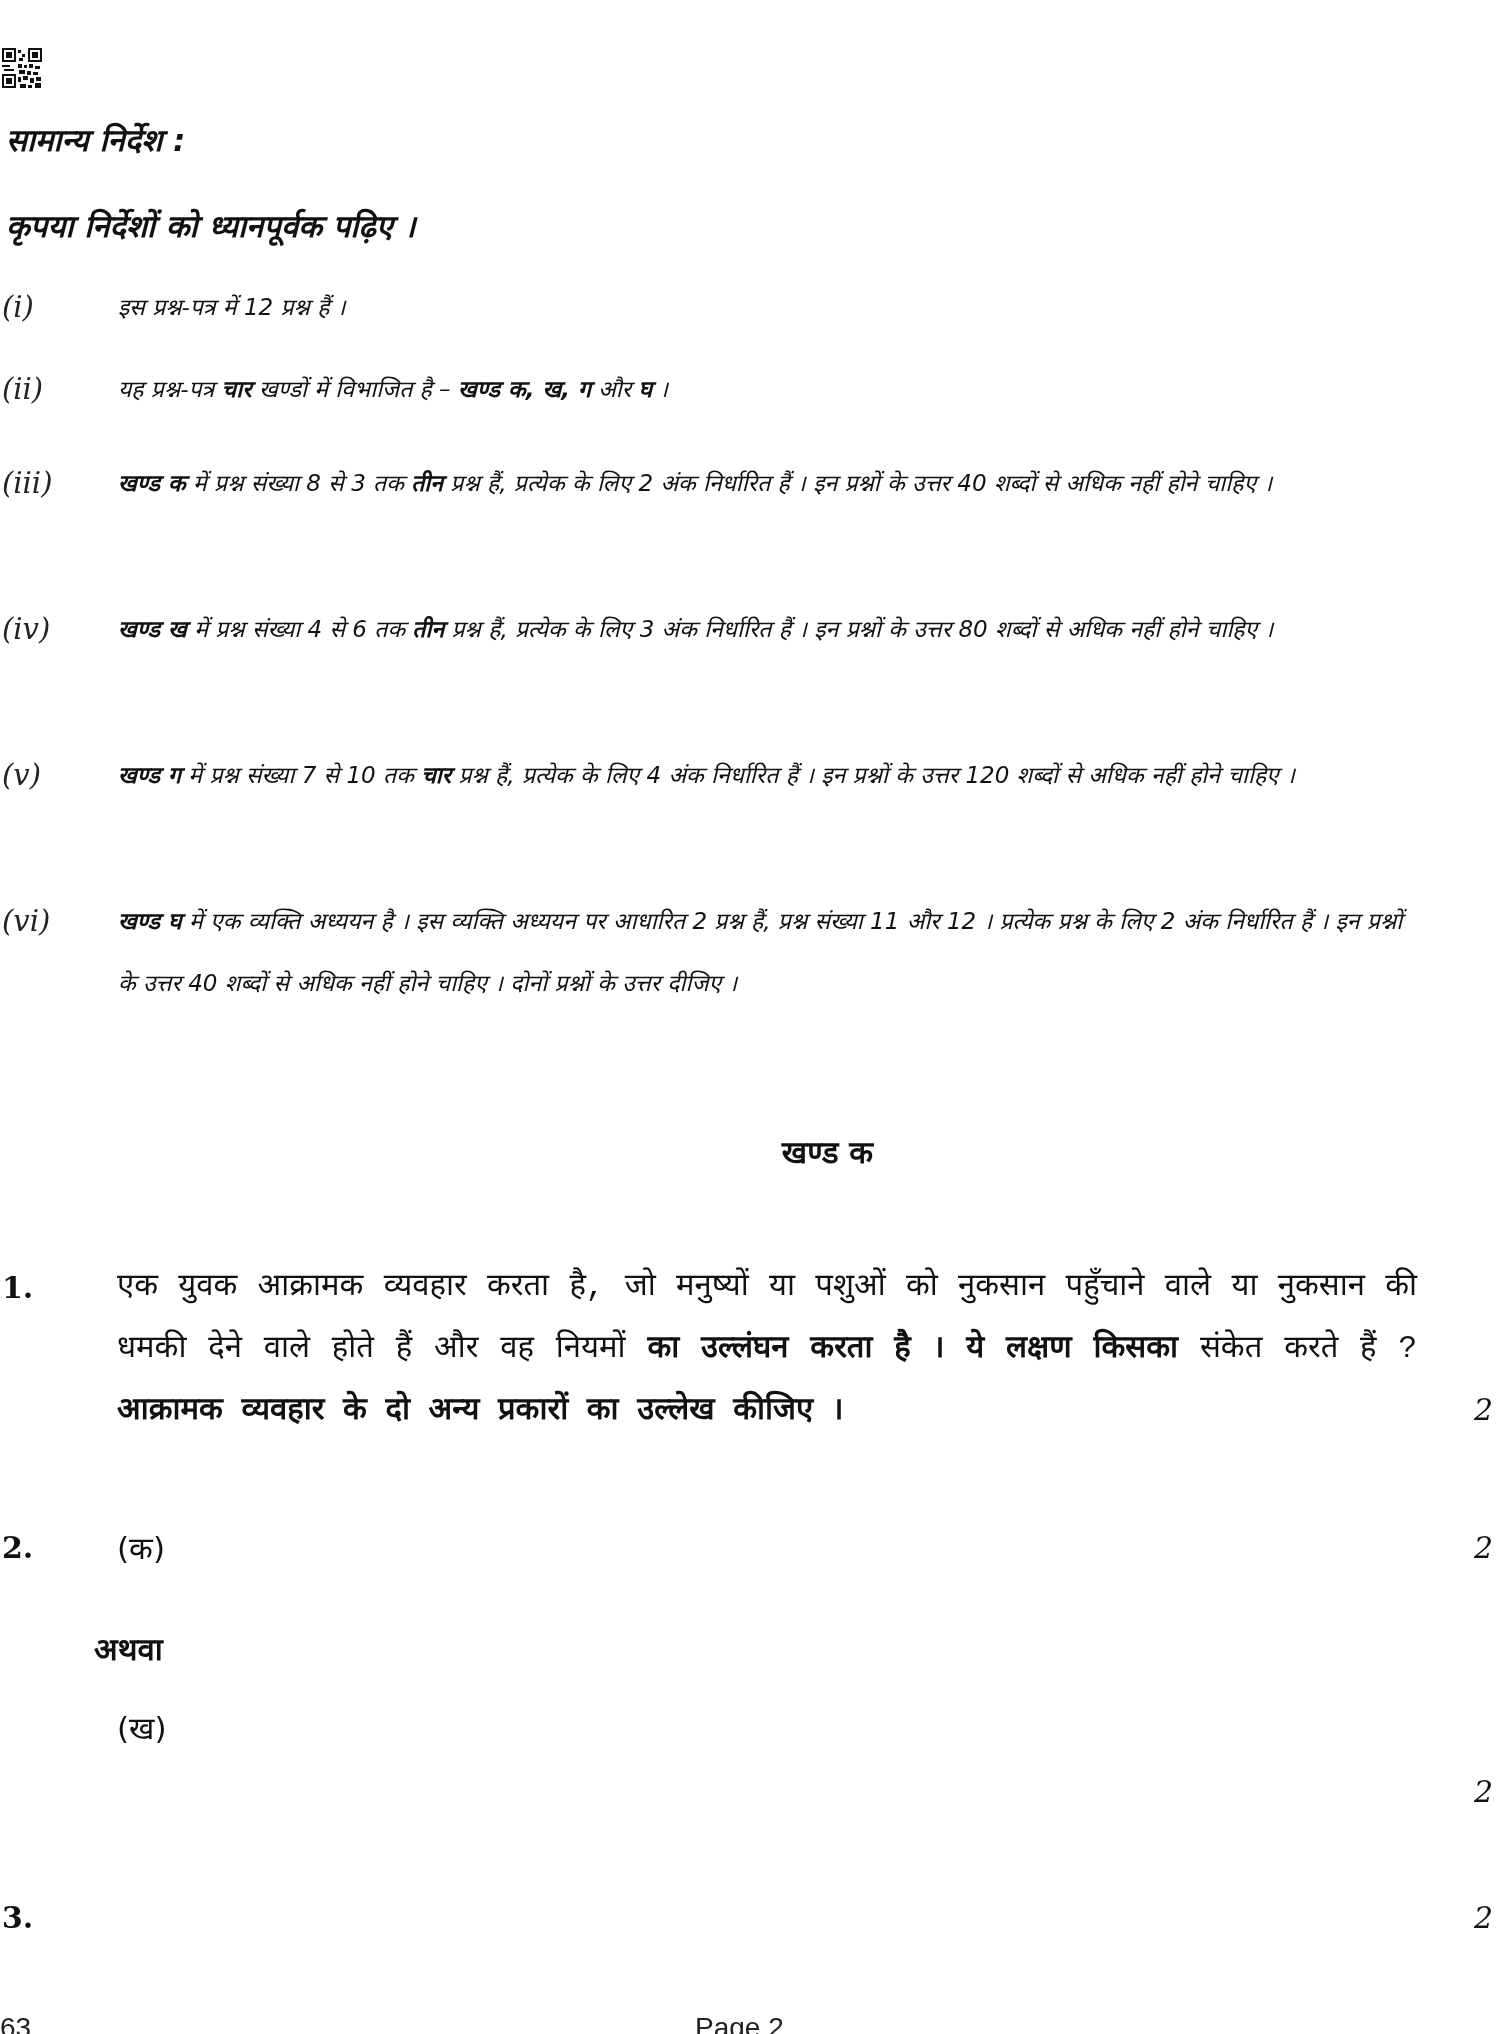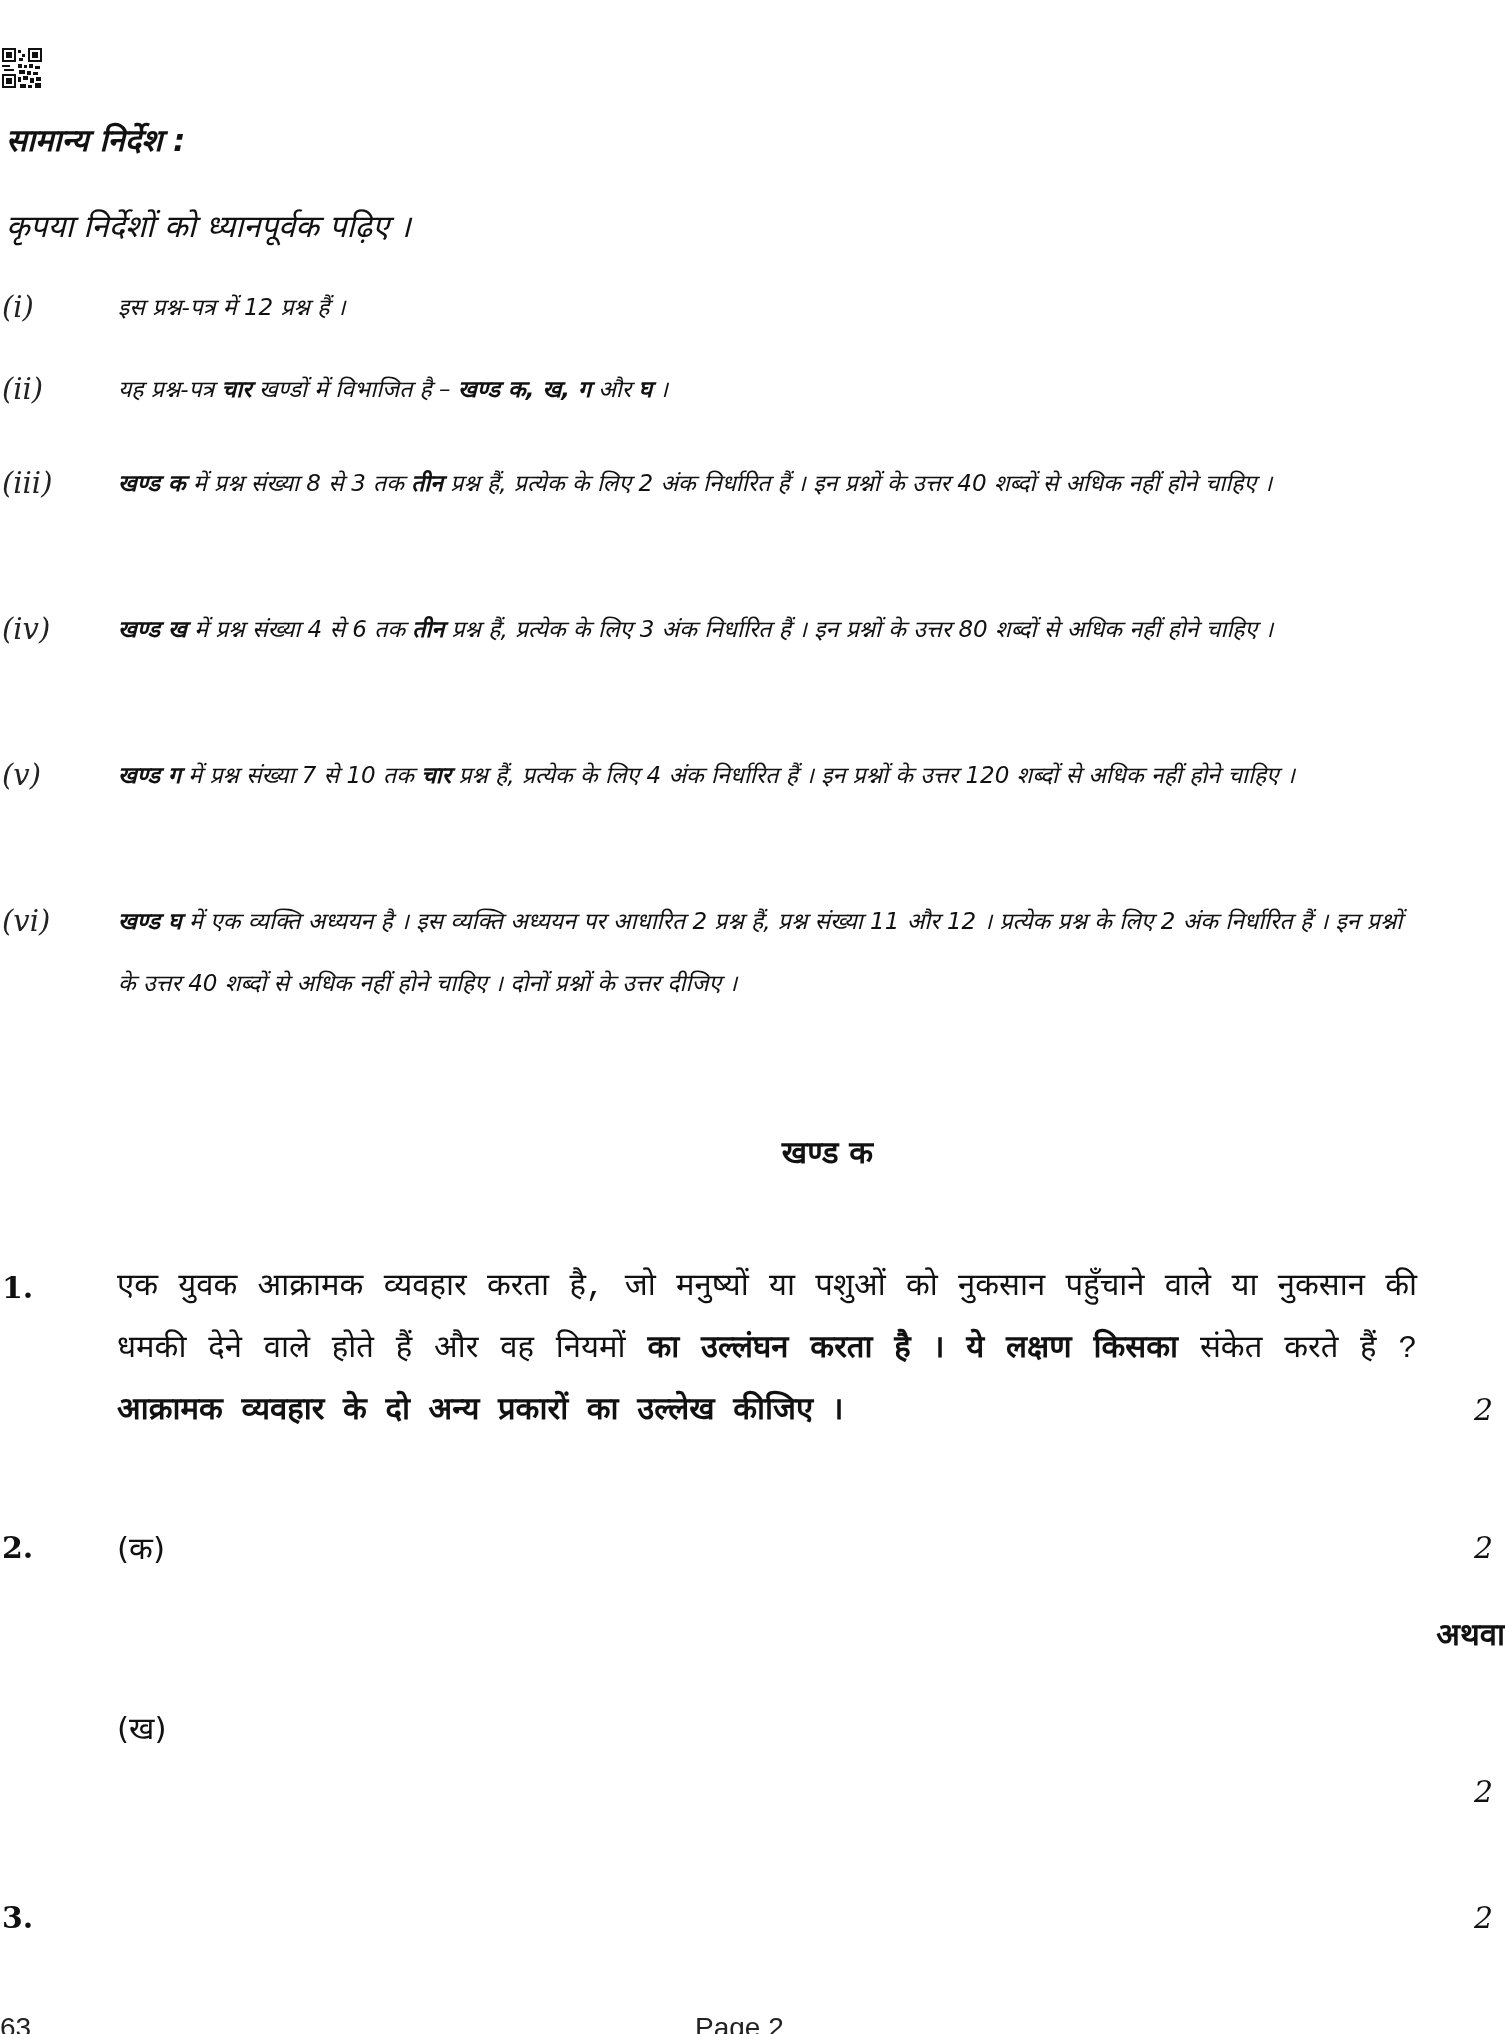--- a/index.html
+++ b/index.html
@@ -37,20 +37,21 @@
       font-style: italic;
       font-weight: bold;
       font-family: "DejaVu Sans", "Liberation Sans", sans-serif;
     }
     .instr-intro {
       left: 6px;
       top: 204px;
       font-size: 31px;
       font-style: italic;
       font-family: "DejaVu Sans", "Liberation Sans", sans-serif;
+      font-weight: bold;
     }
     .instr-item {
       left: 0;
       width: 1430px;
     }
     .instr-num {
       position: absolute;
       left: 2px;
       top: 0;
       font-size: 29px;
@@ -107,26 +108,27 @@
       font-family: "DejaVu Serif", "Liberation Serif", serif;
     }
     .sub-label {
       position: absolute;
       font-size: 31px;
       font-family: "DejaVu Sans", "Liberation Sans", sans-serif;
     }
     .or-label {
       left: 0;
       width: 1505px;
-      text-align: right;
+      text-align: left;
       font-size: 31px;
       font-weight: bold;
       font-family: "DejaVu Sans", "Liberation Sans", sans-serif;
       padding-left: 94px;
       box-sizing: border-box;
+      margin-top: 15px;
     }
     .footer-code {
       left: 0;
       top: 2012px;
       font-size: 28px;
       font-family: "Liberation Sans", "DejaVu Sans", sans-serif;
       color: #222;
     }
     .footer-page {
       left: 695px;

